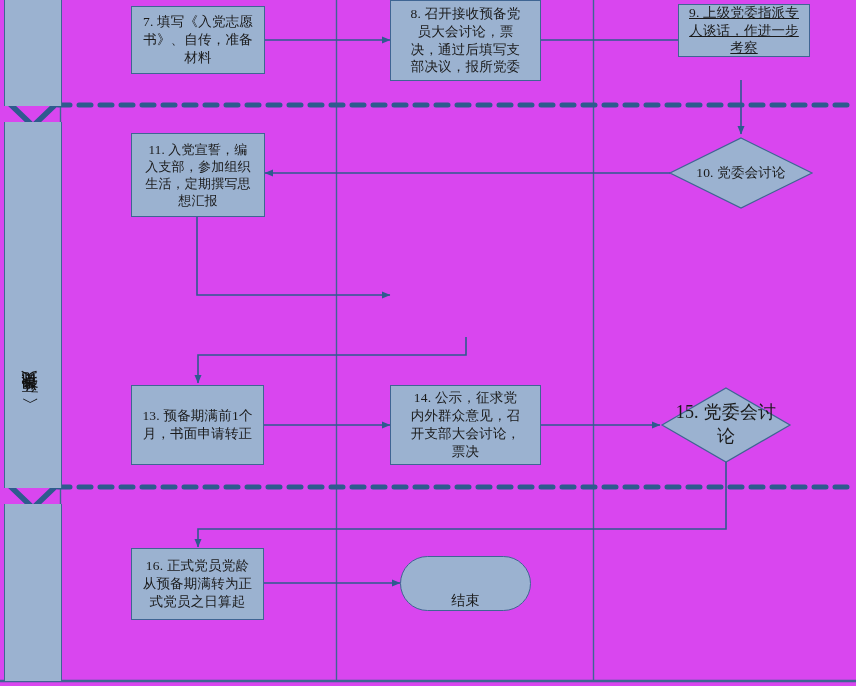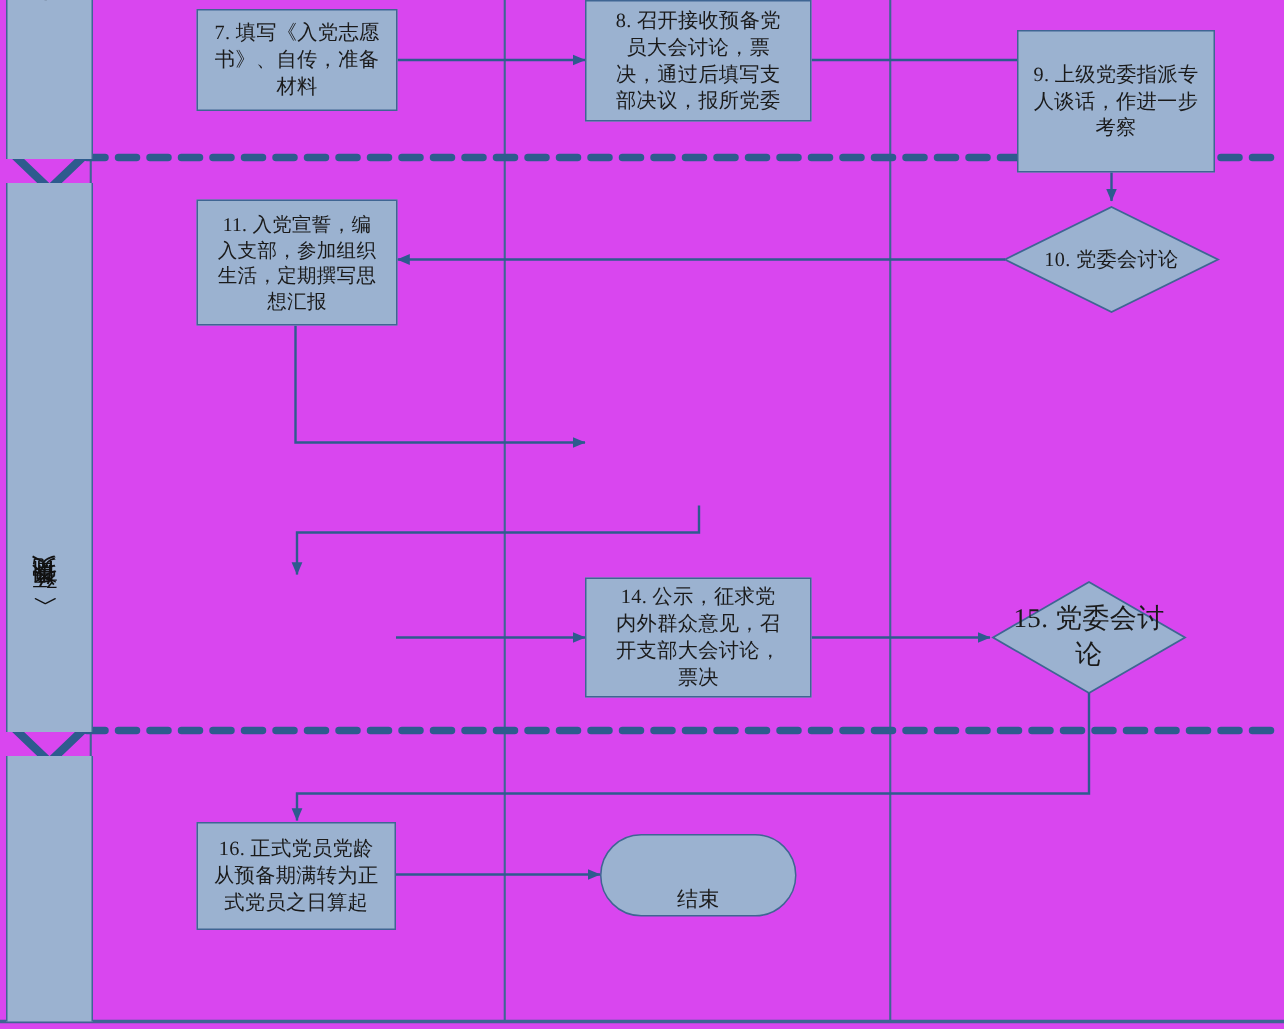--- a/index.html
+++ b/index.html
@@ -140,38 +140,42 @@
 材料</span>
   </div>
 
   <div class="node process" style="left:390px; top:0px; width:151px; height:81px; font-size:13.5px;">
     <span class="node-text">8. 召开接收预备党
 员大会讨论，票
 决，通过后填写支
 部决议，报所党委</span>
   </div>
 
-  <div class="node process" style="left:678px; top:20px; width:132px; height:95px; font-size:13.5px;">
+  <div class="node process" style="left:678px; top:4px; width:132px; height:53px; font-size:13.5px;text-decoration:underline;">
     <span class="node-text">9. 上级党委指派专
 人谈话，作进一步
 考察</span>
   </div>
 
   <div class="node decision" style="left:670px; top:138px; width:142px; height:70px; font-size:13.5px;">
     <span class="node-text">10. 党委会讨论</span>
   </div>
 
   <div class="node process" style="left:131px; top:133px; width:134px; height:84px; font-size:13px;">
     <span class="node-text">11. 入党宣誓，编
 入支部，参加组织
 生活，定期撰写思
 想汇报</span>
   </div>
 
 
+  <div class="node process" style="left:131px; top:385px; width:133px; height:80px; font-size:13.5px;">
+    <span class="node-text">13. 预备期满前1个
+月，书面申请转正</span>
+  </div>
 
   <div class="node process" style="left:390px; top:385px; width:151px; height:80px; font-size:13.5px;">
     <span class="node-text">14. 公示，征求党
 内外群众意见，召
 开支部大会讨论，
 票决</span>
   </div>
 
   <div class="node decision" style="left:662px; top:388px; width:128px; height:74px; font-size:18px;">
     <span class="node-text">15. 党委会讨论</span>

